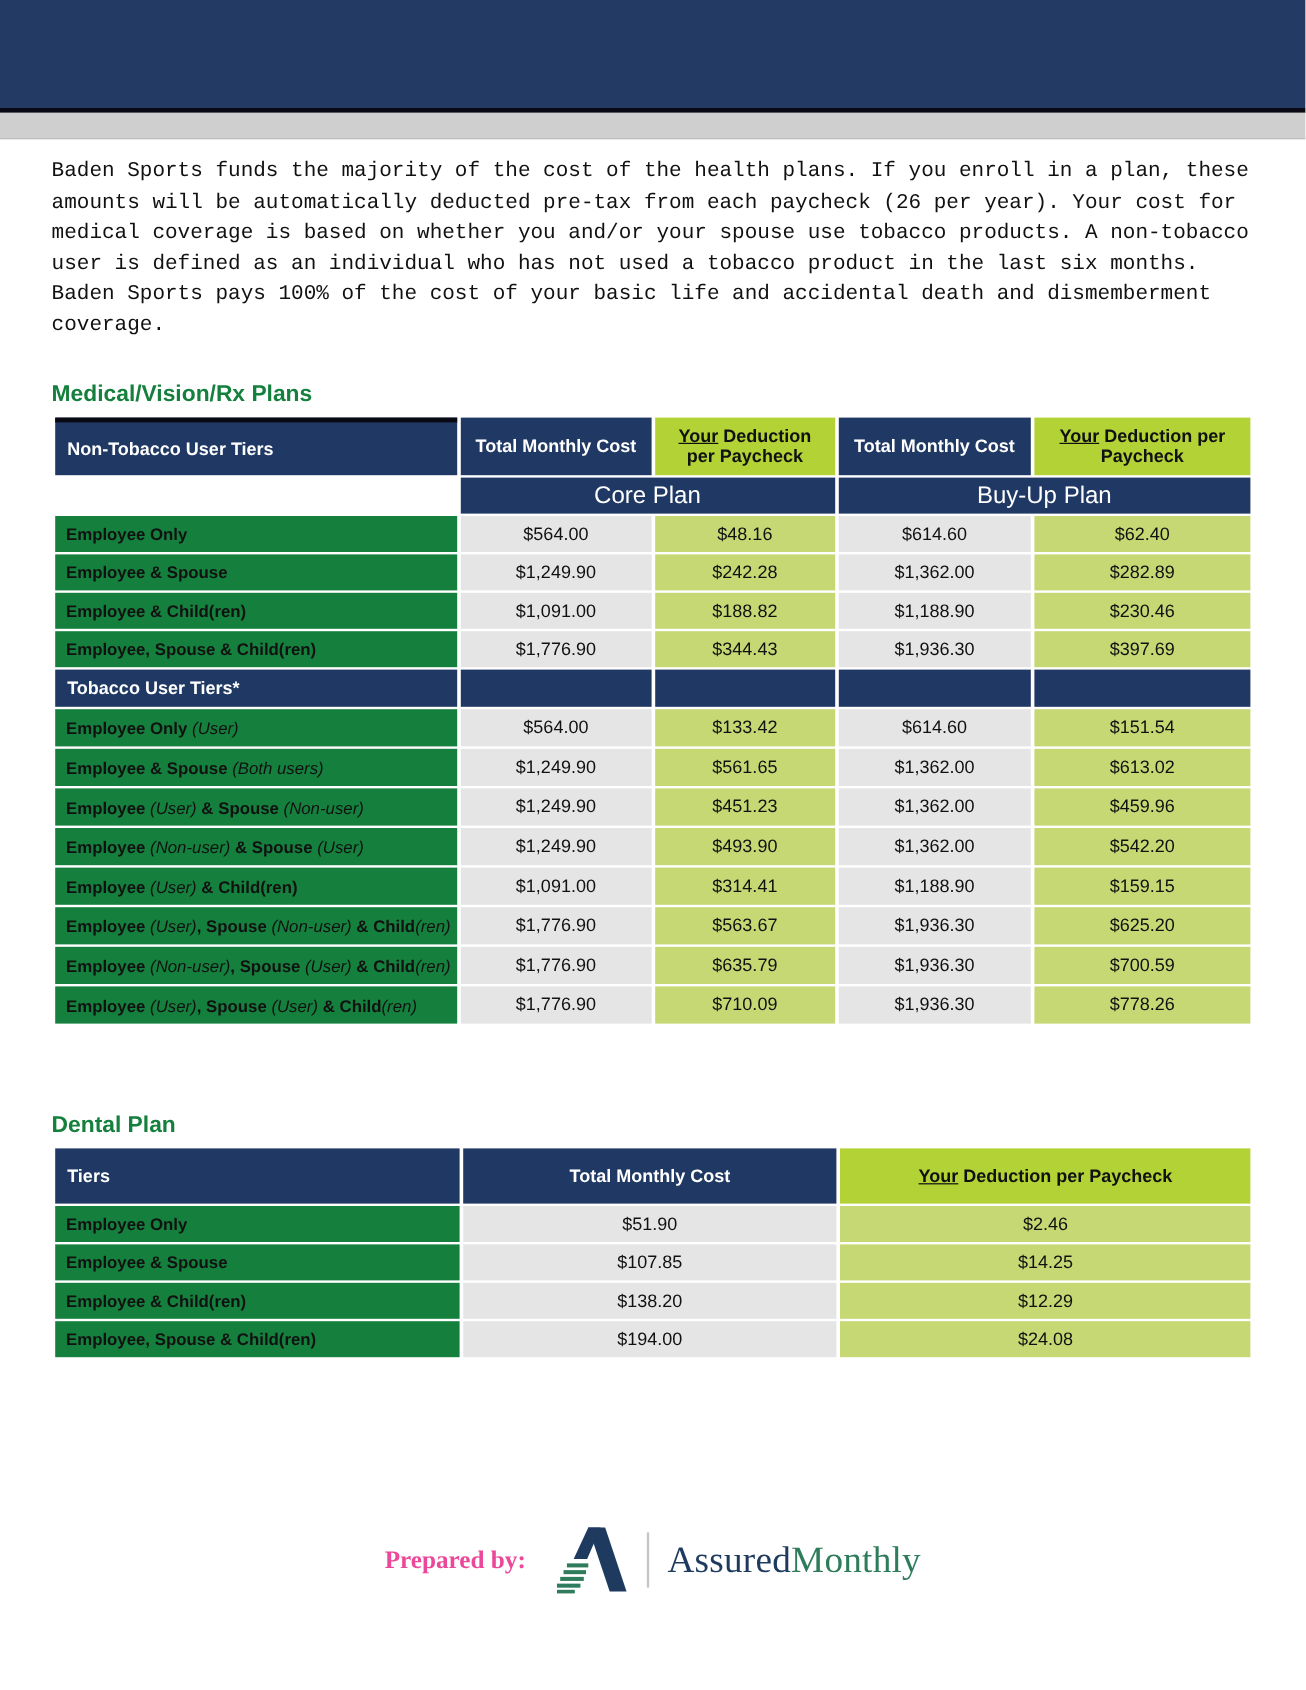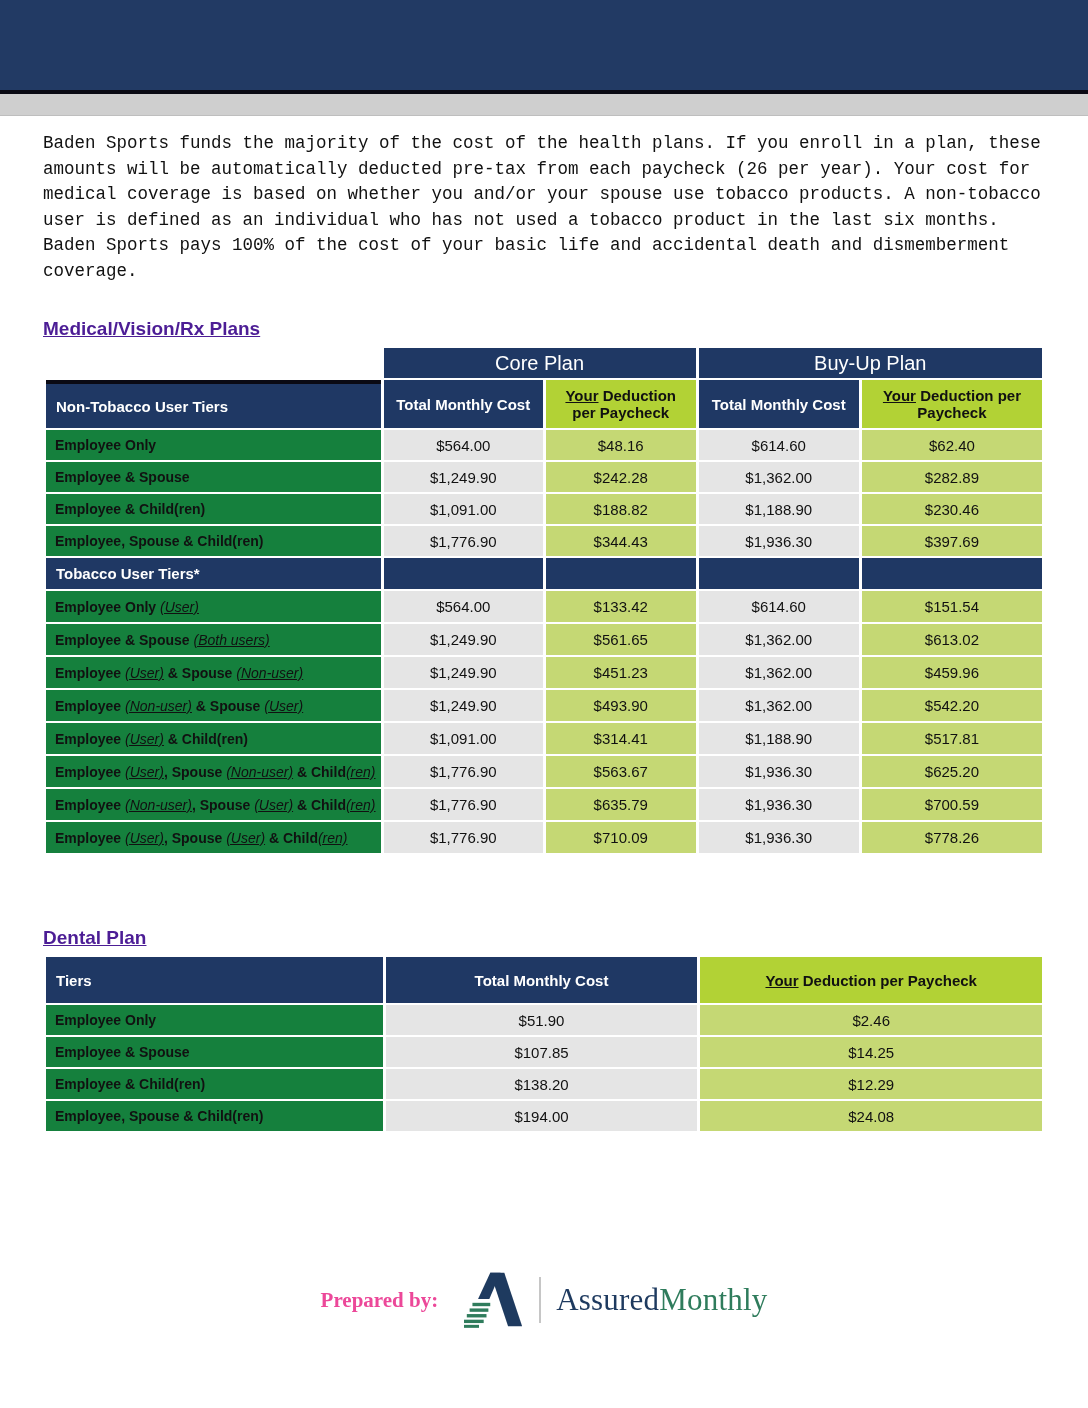--- a/index.html
+++ b/index.html
@@ -22,23 +22,22 @@
     margin: 60px 0 0 0;
     font-size: 31px; font-weight: 700; letter-spacing: -0.5px;
     color: #111111;
   }
   .intro {
     margin: 15px 0 0 0;
     font-family: Liberation Mono, monospace;
     font-size: 17.5px; line-height: 1.46; color: #111111;
   }
   .section-title {
-    font-size: 19px; font-weight: 700; color: #4c1d95;
+    font-size: 19px; font-weight: 700; color: #15803d;
     margin: 34px 0 6px 0;
-    text-decoration: underline;
   }
   .section-title.dental { margin-top: 72px; }
 
   table {
     width: 100%;
     border-collapse: separate;
     border-spacing: 3px 2px;
     table-layout: fixed;
   }
   td { padding: 0; font-size: 15px; height: 30px; color: #111111; }
@@ -56,21 +55,21 @@
     background: #B2D235; color: #111111;
     font-weight: 700; text-align: center; height: 48px;
     padding: 0 14px;
   }
   .u { text-decoration: underline; }
 
   .tier {
     background: #15803d; text-align: left; padding-left: 9px;
     font-weight: 700; font-size: 14px; white-space: nowrap; overflow: hidden;
   }
-  .tier em { font-weight: 400; font-style: italic; text-decoration: underline; }
+  .tier em { font-weight: 400; font-style: italic; }
   .money { text-align: center; font-weight: 400; }
   .gray { background: #e5e5e5; }
   .green { background: #C5D874; }
   .tobacco-cell { height: 31px; }
 
   .dental-head td { height: 46px; margin-left: 41px; }
 
   .footer {
     display: flex; align-items: center; justify-content: center;
     gap: 26px; margin-top: 138px;
@@ -102,31 +101,31 @@
   <table>
     <colgroup>
       <col style="width:34%">
         <col style="width:16.2%">
         <col style="width:15.2%">
         <col style="width:16.3%">
         <col style="width:18.3%">
     </colgroup>
     <tbody>
       <tr>
-        <td class="spacer"></td>
-        <td class="planhead" colspan="2">Core Plan</td>
-        <td class="planhead" colspan="2">Buy-Up Plan</td>
-      </tr>
-      <tr>
         <td class="navy colhead tierhead black-top">Non-Tobacco User Tiers</td>
         <td class="navy colhead">Total Monthly Cost</td>
         <td class="greenhead"><span class="u">Your</span> <span>Deduction per Paycheck</span></td>
         <td class="navy colhead">Total Monthly Cost</td>
         <td class="greenhead"><span class="u">Your</span> <span>Deduction per Paycheck</span></td>
       </tr>
+      <tr>
+        <td class="spacer"></td>
+        <td class="planhead" colspan="2">Core Plan</td>
+        <td class="planhead" colspan="2">Buy-Up Plan</td>
+      </tr>
     </tbody>
     <tbody>
         <tr>
           <td class="tier"><span>Employee Only</span></td>
           <td class="money gray">$564.00</td>
           <td class="money green">$48.16</td>
           <td class="money gray">$614.60</td>
           <td class="money green">$62.40</td>
         </tr>
         <tr>
@@ -187,21 +186,21 @@
           <td class="money gray tobacco-cell">$1,249.90</td>
           <td class="money green tobacco-cell">$493.90</td>
           <td class="money gray tobacco-cell">$1,362.00</td>
           <td class="money green tobacco-cell">$542.20</td>
         </tr>
         <tr>
           <td class="tier tobacco-cell"><span>Employee  </span><em>(User)</em><span> &amp; Child(ren)</span></td>
           <td class="money gray tobacco-cell">$1,091.00</td>
           <td class="money green tobacco-cell">$314.41</td>
           <td class="money gray tobacco-cell">$1,188.90</td>
-          <td class="money green tobacco-cell">$517.81</td>
+          <td class="money green tobacco-cell">$159.15</td>
         </tr>
         <tr>
           <td class="tier tobacco-cell"><span>Employee </span><em>(User)</em><span>, Spouse </span><em>(Non-user)</em><span> &amp; Child</span><em>(ren)</em></td>
           <td class="money gray tobacco-cell">$1,776.90</td>
           <td class="money green tobacco-cell">$563.67</td>
           <td class="money gray tobacco-cell">$1,936.30</td>
           <td class="money green tobacco-cell">$625.20</td>
         </tr>
         <tr>
           <td class="tier tobacco-cell"><span>Employee </span><em>(Non-user)</em><span>, Spouse </span><em>(User)</em><span> &amp; Child</span><em>(ren)</em></td>

